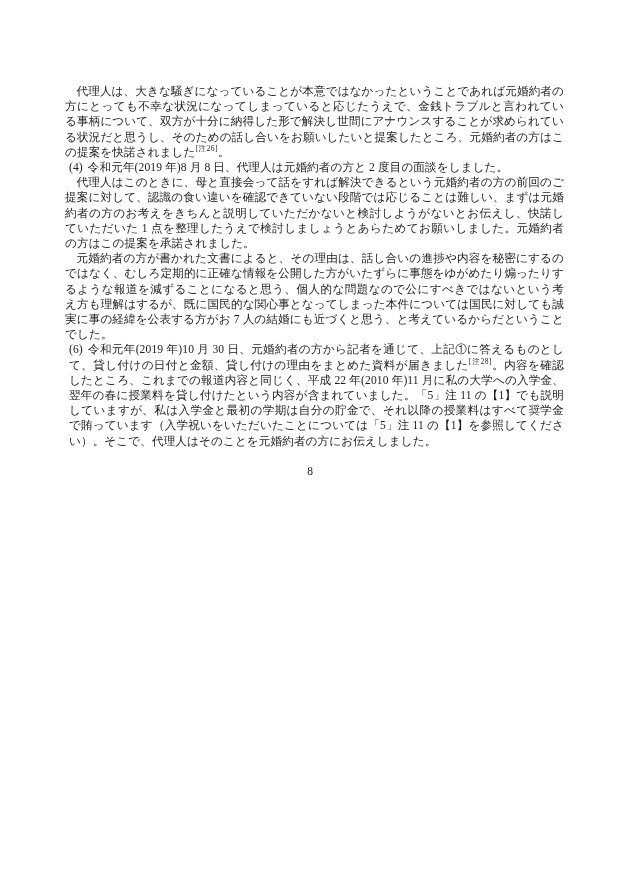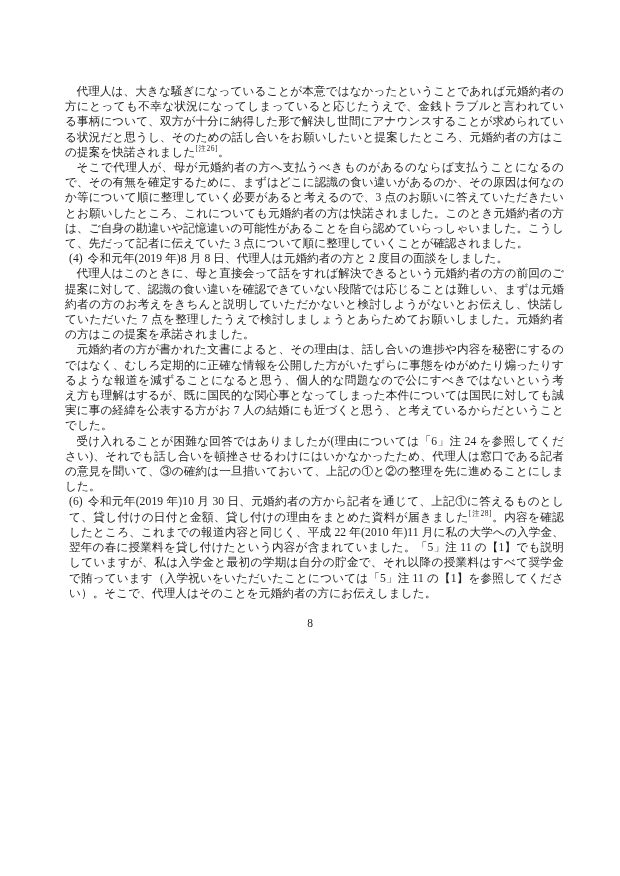--- a/index.html
+++ b/index.html
@@ -53,21 +53,19 @@
     font-size: 11.5px;
     letter-spacing: 0;
   }
 </style>
 </head>
 <body>
 
 <div class="page">
   <div class="doc-body">
       <p class="para">代理人は、大きな騒ぎになっていることが本意ではなかったということであれば元婚約者の方にとっても不幸な状況になってしまっていると応じたうえで、金銭トラブルと言われている事柄について、双方が十分に納得した形で解決し世間にアナウンスすることが求められている状況だと思うし、そのための話し合いをお願いしたいと提案したところ、元婚約者の方はこの提案を快諾されました<sup class="note-ref">[注26]</sup>。</p>
-      <p class="para">そこで代理人が、母が元婚約者の方へ支払うべきものがあるのならば支払うことになるので、その有無を確定するために、まずはどこに認識の食い違いがあるのか、その原因は何なのか等について順に整理していく必要があると考えるので、3 点のお願いに答えていただきたいとお願いしたところ、これについても元婚約者の方は快諾されました。このとき元婚約者の方は、ご自身の勘違いや記憶違いの可能性があることを自ら認めていらっしゃいました。こうして、先だって記者に伝えていた 3 点について順に整理していくことが確認されました。</p>
       <p class="item"><span class="item-label">(4)</span>令和元年(2019 年)8 月 8 日、代理人は元婚約者の方と 2 度目の面談をしました。</p>
-      <p class="para">代理人はこのときに、母と直接会って話をすれば解決できるという元婚約者の方の前回のご提案に対して、認識の食い違いを確認できていない段階では応じることは難しい、まずは元婚約者の方のお考えをきちんと説明していただかないと検討しようがないとお伝えし、快諾していただいた 7 点を整理したうえで検討しましょうとあらためてお願いしました。元婚約者の方はこの提案を承諾されました。</p>
+      <p class="para">代理人はこのときに、母と直接会って話をすれば解決できるという元婚約者の方の前回のご提案に対して、認識の食い違いを確認できていない段階では応じることは難しい、まずは元婚約者の方のお考えをきちんと説明していただかないと検討しようがないとお伝えし、快諾していただいた 1 点を整理したうえで検討しましょうとあらためてお願いしました。元婚約者の方はこの提案を承諾されました。</p>
       <p class="para">元婚約者の方が書かれた文書によると、その理由は、話し合いの進捗や内容を秘密にするのではなく、むしろ定期的に正確な情報を公開した方がいたずらに事態をゆがめたり煽ったりするような報道を減ずることになると思う、個人的な問題なので公にすべきではないという考え方も理解はするが、既に国民的な関心事となってしまった本件については国民に対しても誠実に事の経緯を公表する方がお 7 人の結婚にも近づくと思う、と考えているからだということでした。</p>
-      <p class="para">受け入れることが困難な回答ではありましたが(理由については「6」注 24 を参照してください)、それでも話し合いを頓挫させるわけにはいかなかったため、代理人は窓口である記者の意見を聞いて、③の確約は一旦措いておいて、上記の①と②の整理を先に進めることにしました。</p>
       <p class="item"><span class="item-label">(6)</span>令和元年(2019 年)10 月 30 日、元婚約者の方から記者を通じて、上記①に答えるものとして、貸し付けの日付と金額、貸し付けの理由をまとめた資料が届きました<sup class="note-ref">[注28]</sup>。内容を確認したところ、これまでの報道内容と同じく、平成 22 年(2010 年)11 月に私の大学への入学金、翌年の春に授業料を貸し付けたという内容が含まれていました。「5」注 11 の【1】でも説明していますが、私は入学金と最初の学期は自分の貯金で、それ以降の授業料はすべて奨学金で賄っています（入学祝いをいただいたことについては「5」注 11 の【1】を参照してください）。そこで、代理人はそのことを元婚約者の方にお伝えしました。</p>
     </div>
   <div class="page-number">8</div>
 </div>
 
 </body></html>

